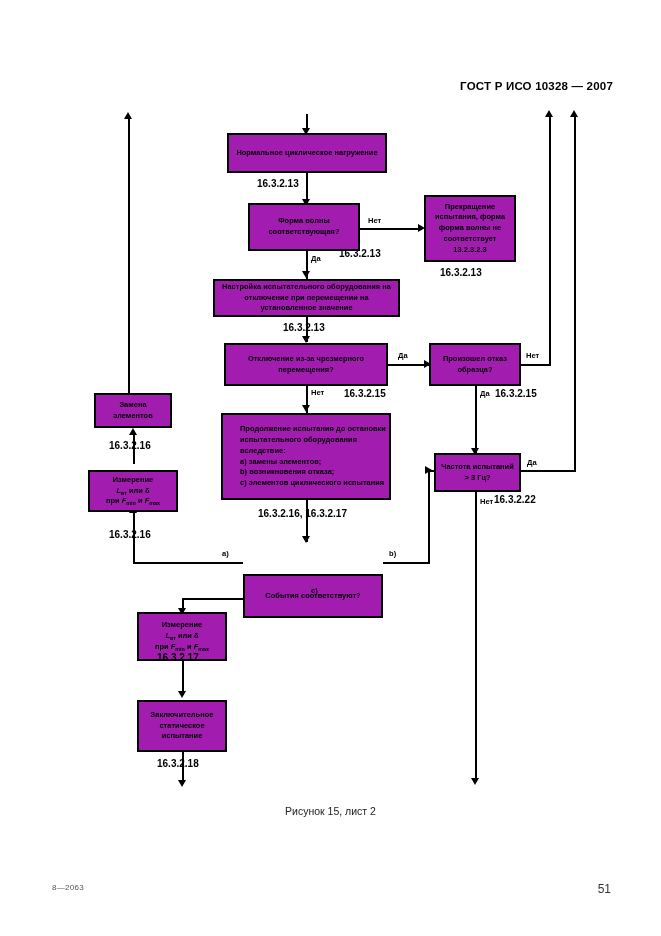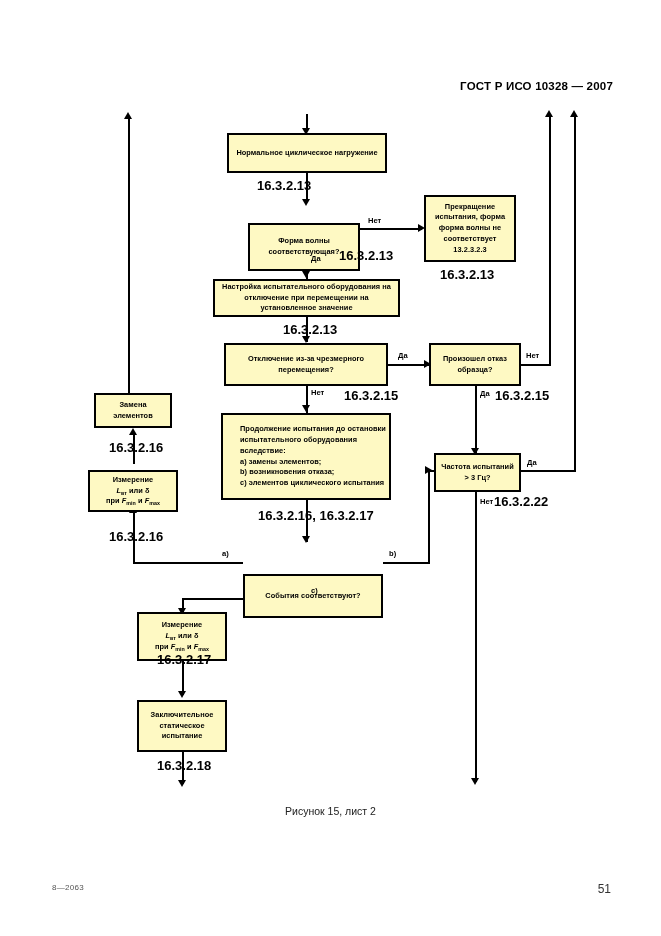--- a/index.html
+++ b/index.html
@@ -34,42 +34,42 @@
     text-align:center;font-size:10.5px;color:#222;
   }
 
   
   .chart{position:absolute;left:0;top:0;width:661px;height:936px;}
 
   .box{
     position:absolute;
     box-sizing:border-box;
     border:2.2px solid #000;
-    background:#fef9c3;
+    background:#a21caf;
     display:flex;align-items:center;justify-content:center;
     text-align:center;
     font-size:7.4px;
     font-weight:bold;
     line-height:1.45;
     letter-spacing:.05px;
     padding:2px 3px;
     z-index:3;
   }
   .box .inner{width:100%;}
 
   .lbl{
     position:absolute;
     font-size:7.6px;font-weight:bold;
     white-space:nowrap;
     z-index:4;
     background:transparent;
   }
   .ref{
     position:absolute;
-    font-size:13px;font-weight:bold;
+    font-size:10px;font-weight:bold;
     white-space:nowrap;
     z-index:4;
     text-align:right;
   }
 
   
   .ln{position:absolute;background:#000;z-index:1;}
   .lnh{height:2.4px;}
   .lnv{width:2.4px;}
 
@@ -152,21 +152,21 @@
     <div class="ln lnv" style="left:574px;top:116px;height:356px;"></div>
     <div class="ar ar-u" style="left:569.5px;top:110px;"></div>
 
     <div class="ln lnv" style="left:475px;top:492px;height:290px;"></div>
     <div class="ar ar-d" style="left:470.5px;top:778px;"></div>
 
     <div class="box" style="left:227px;top:133px;width:160px;height:40px;">
       <span class="inner">Нормальное циклическое нагружение</span>
     </div>
 
-    <div class="box" style="left:248px;top:203px;width:112px;height:48px;margin-top:20px;">
+    <div class="box" style="left:248px;top:203px;width:112px;height:48px;">
       <span class="inner">Форма волны соответствующая?</span>
     </div>
 
     <div class="box" style="left:424px;top:195px;width:92px;height:67px;">
       <span class="inner">Прекращение испытания, форма форма волны не соответствует 13.2.3.2.3</span>
     </div>
 
     <div class="box" style="left:213px;top:279px;width:187px;height:38px;">
       <span class="inner">Настройка испытательного оборудования на отключение при перемещении на установленное значение</span>
     </div>

